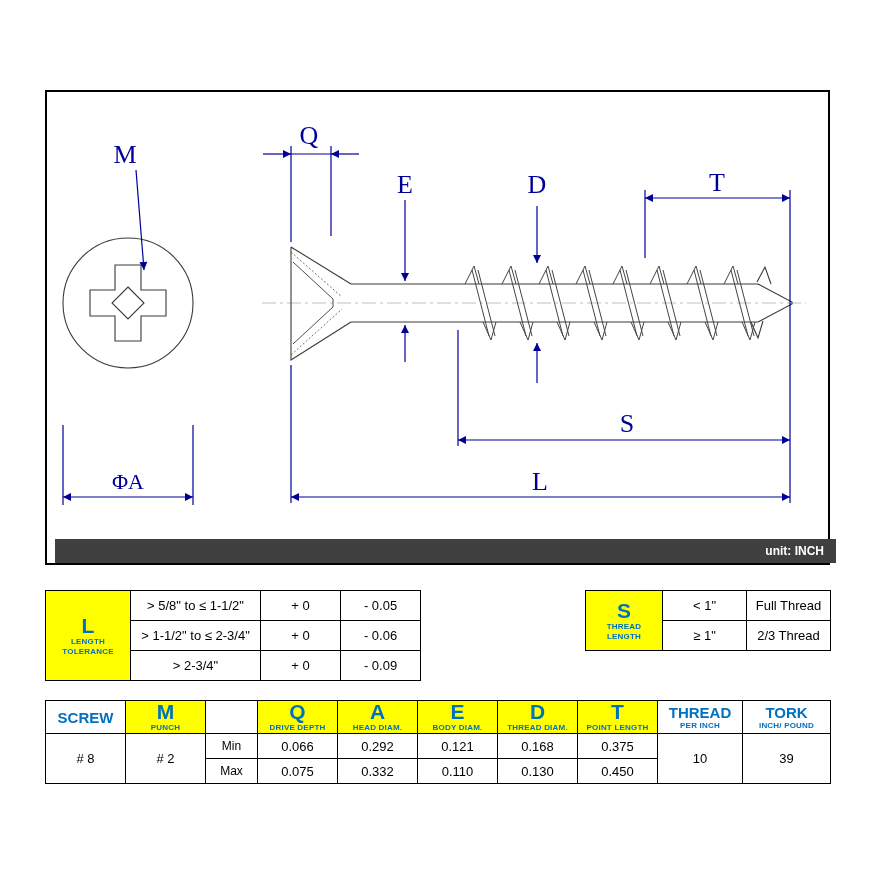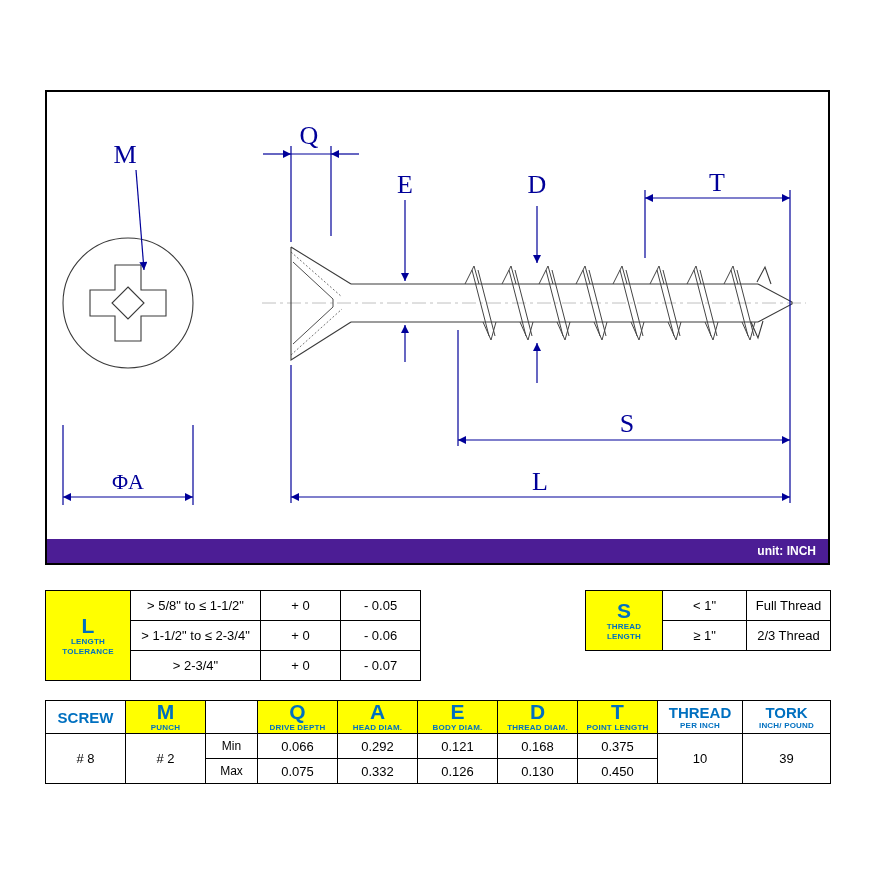--- a/index.html
+++ b/index.html
@@ -1,21 +1,21 @@
 <!DOCTYPE html>
 <html><head>
 <meta charset="utf-8">
 <style>
   html,body{margin:0;padding:0;background:#fff;}
   #stage{position:relative;width:875px;height:875px;background:#fff;font-family:"Liberation Sans",sans-serif;overflow:hidden;}
 
   
   #drawing{position:absolute;left:45px;top:90px;width:785px;height:475px;border:2px solid #000;box-sizing:border-box;background:#fff;}
   #drawing svg{display:block;}
-  #unit-bar{position:absolute;left:0;bottom:0;width:100%;height:24px;background:#4c1d95;color:#fff;font-size:12px;font-weight:bold;display:flex;align-items:center;justify-content:flex-end;padding-right:12px;box-sizing:border-box;}
+  #unit-bar{position:absolute;left:8px;bottom:0;width:100%;height:24px;background:#404040;color:#fff;font-size:12px;font-weight:bold;display:flex;align-items:center;justify-content:flex-end;padding-right:12px;box-sizing:border-box;}
   svg text{font-family:"Liberation Serif",serif;fill:#000099;stroke:none;}
 
   
   .tbl{position:absolute;border-collapse:collapse;background:#fff;table-layout:fixed;}
   .tbl td,.tbl th{border:1px solid #000;text-align:center;vertical-align:middle;padding:0;font-weight:normal;}
   .yellow{background:#ffff00;}
   .bigsym{color:#0070c0;font-weight:bold;font-size:21px;line-height:22px;}
   .medsym{color:#0070c0;font-weight:bold;font-size:15px;line-height:17px;}
   .smallcap{color:#0070c0;font-weight:bold;font-size:8px;line-height:10px;letter-spacing:0.2px;}
   .val{font-size:13px;color:#000;}
@@ -153,21 +153,21 @@
       <td class="val">- 0.05</td>
     </tr>
     <tr style="height:30px">
       <td class="val">&gt; 1-1/2" to ≤ 2-3/4"</td>
       <td class="val">+ 0</td>
       <td class="val">- 0.06</td>
     </tr>
     <tr style="height:30px">
       <td class="val">&gt; 2-3/4"</td>
       <td class="val">+ 0</td>
-      <td class="val">- 0.07</td>
+      <td class="val">- 0.09</td>
     </tr>
   </tbody>
     </table>
 
   <table class="tbl" style="left:585px;top:590px;width:245px;">
     <colgroup>
         <col style="width:77px">
         <col style="width:84px">
         <col style="width:84px">
       </colgroup>
@@ -249,20 +249,20 @@
       <td class="val">0.121</td>
       <td class="val">0.168</td>
       <td class="val">0.375</td>
       <td rowspan="2" class="val">10</td>
       <td rowspan="2" class="val">39</td>
     </tr>
     <tr style="height:25px">
       <td class="val sm">Max</td>
       <td class="val">0.075</td>
       <td class="val">0.332</td>
-      <td class="val">0.126</td>
+      <td class="val">0.110</td>
       <td class="val">0.130</td>
       <td class="val">0.450</td>
     </tr>
   </tbody>
     </table>
 
 </div>
 
 </body></html>

